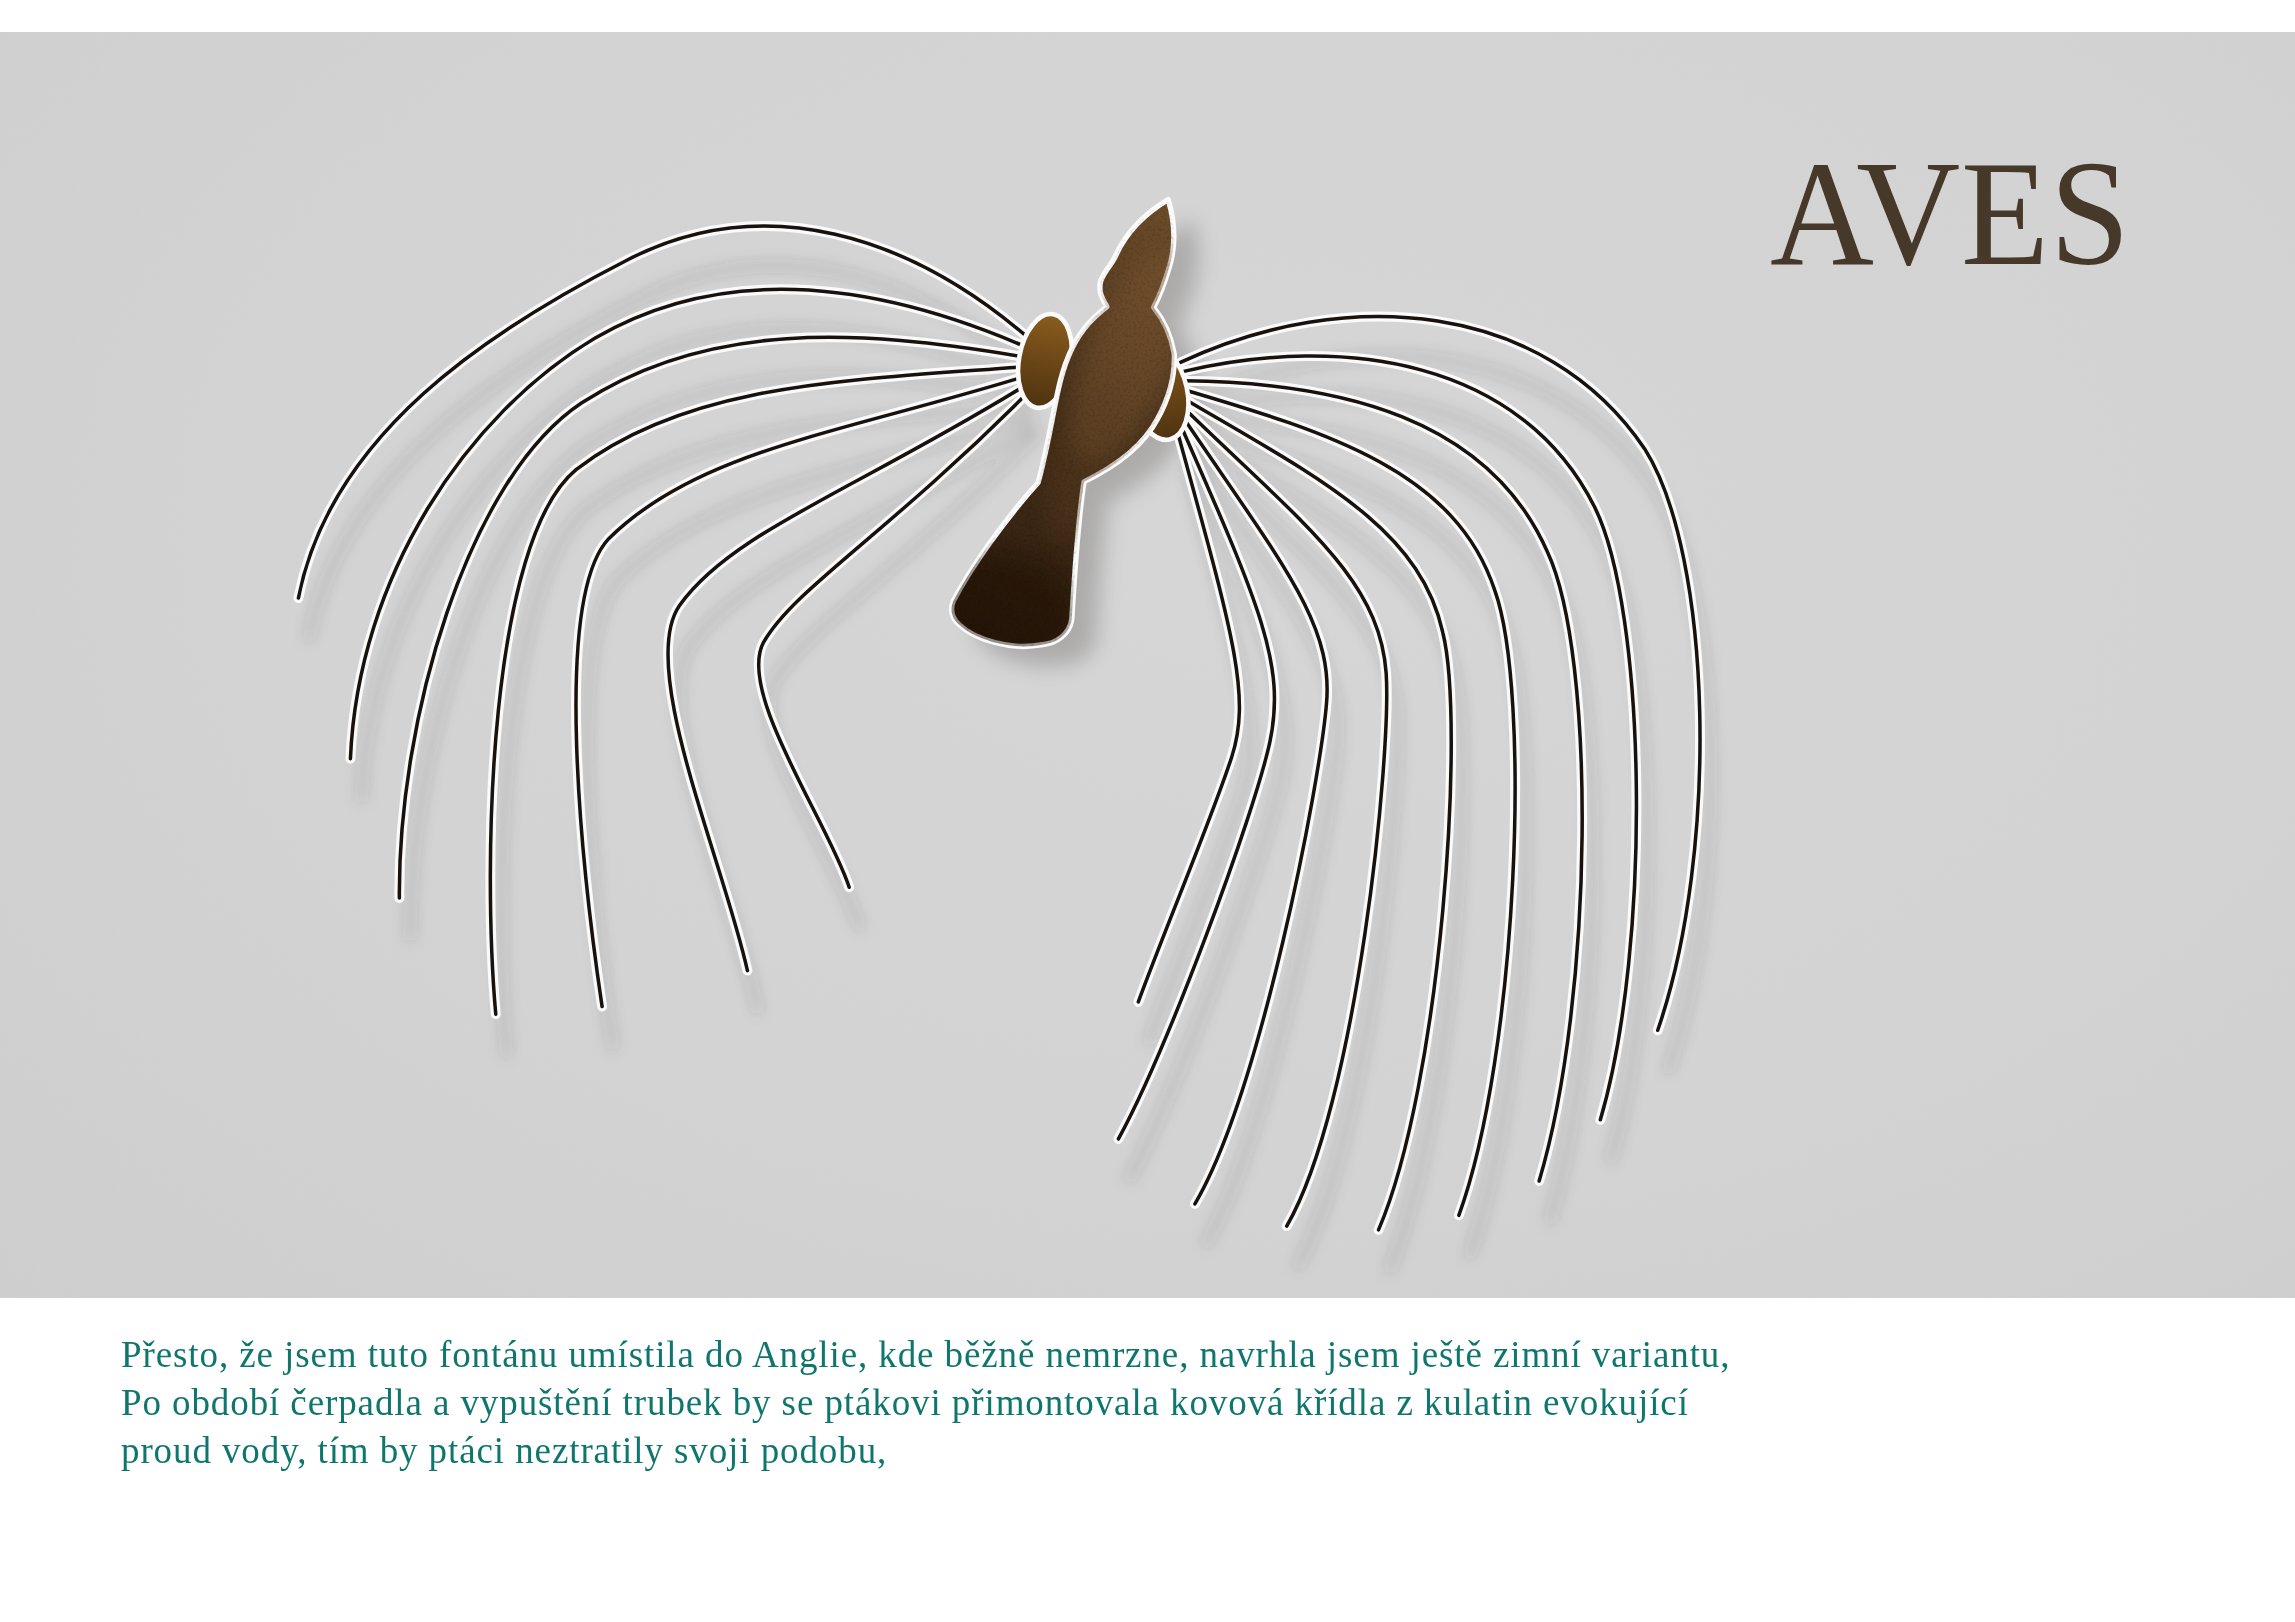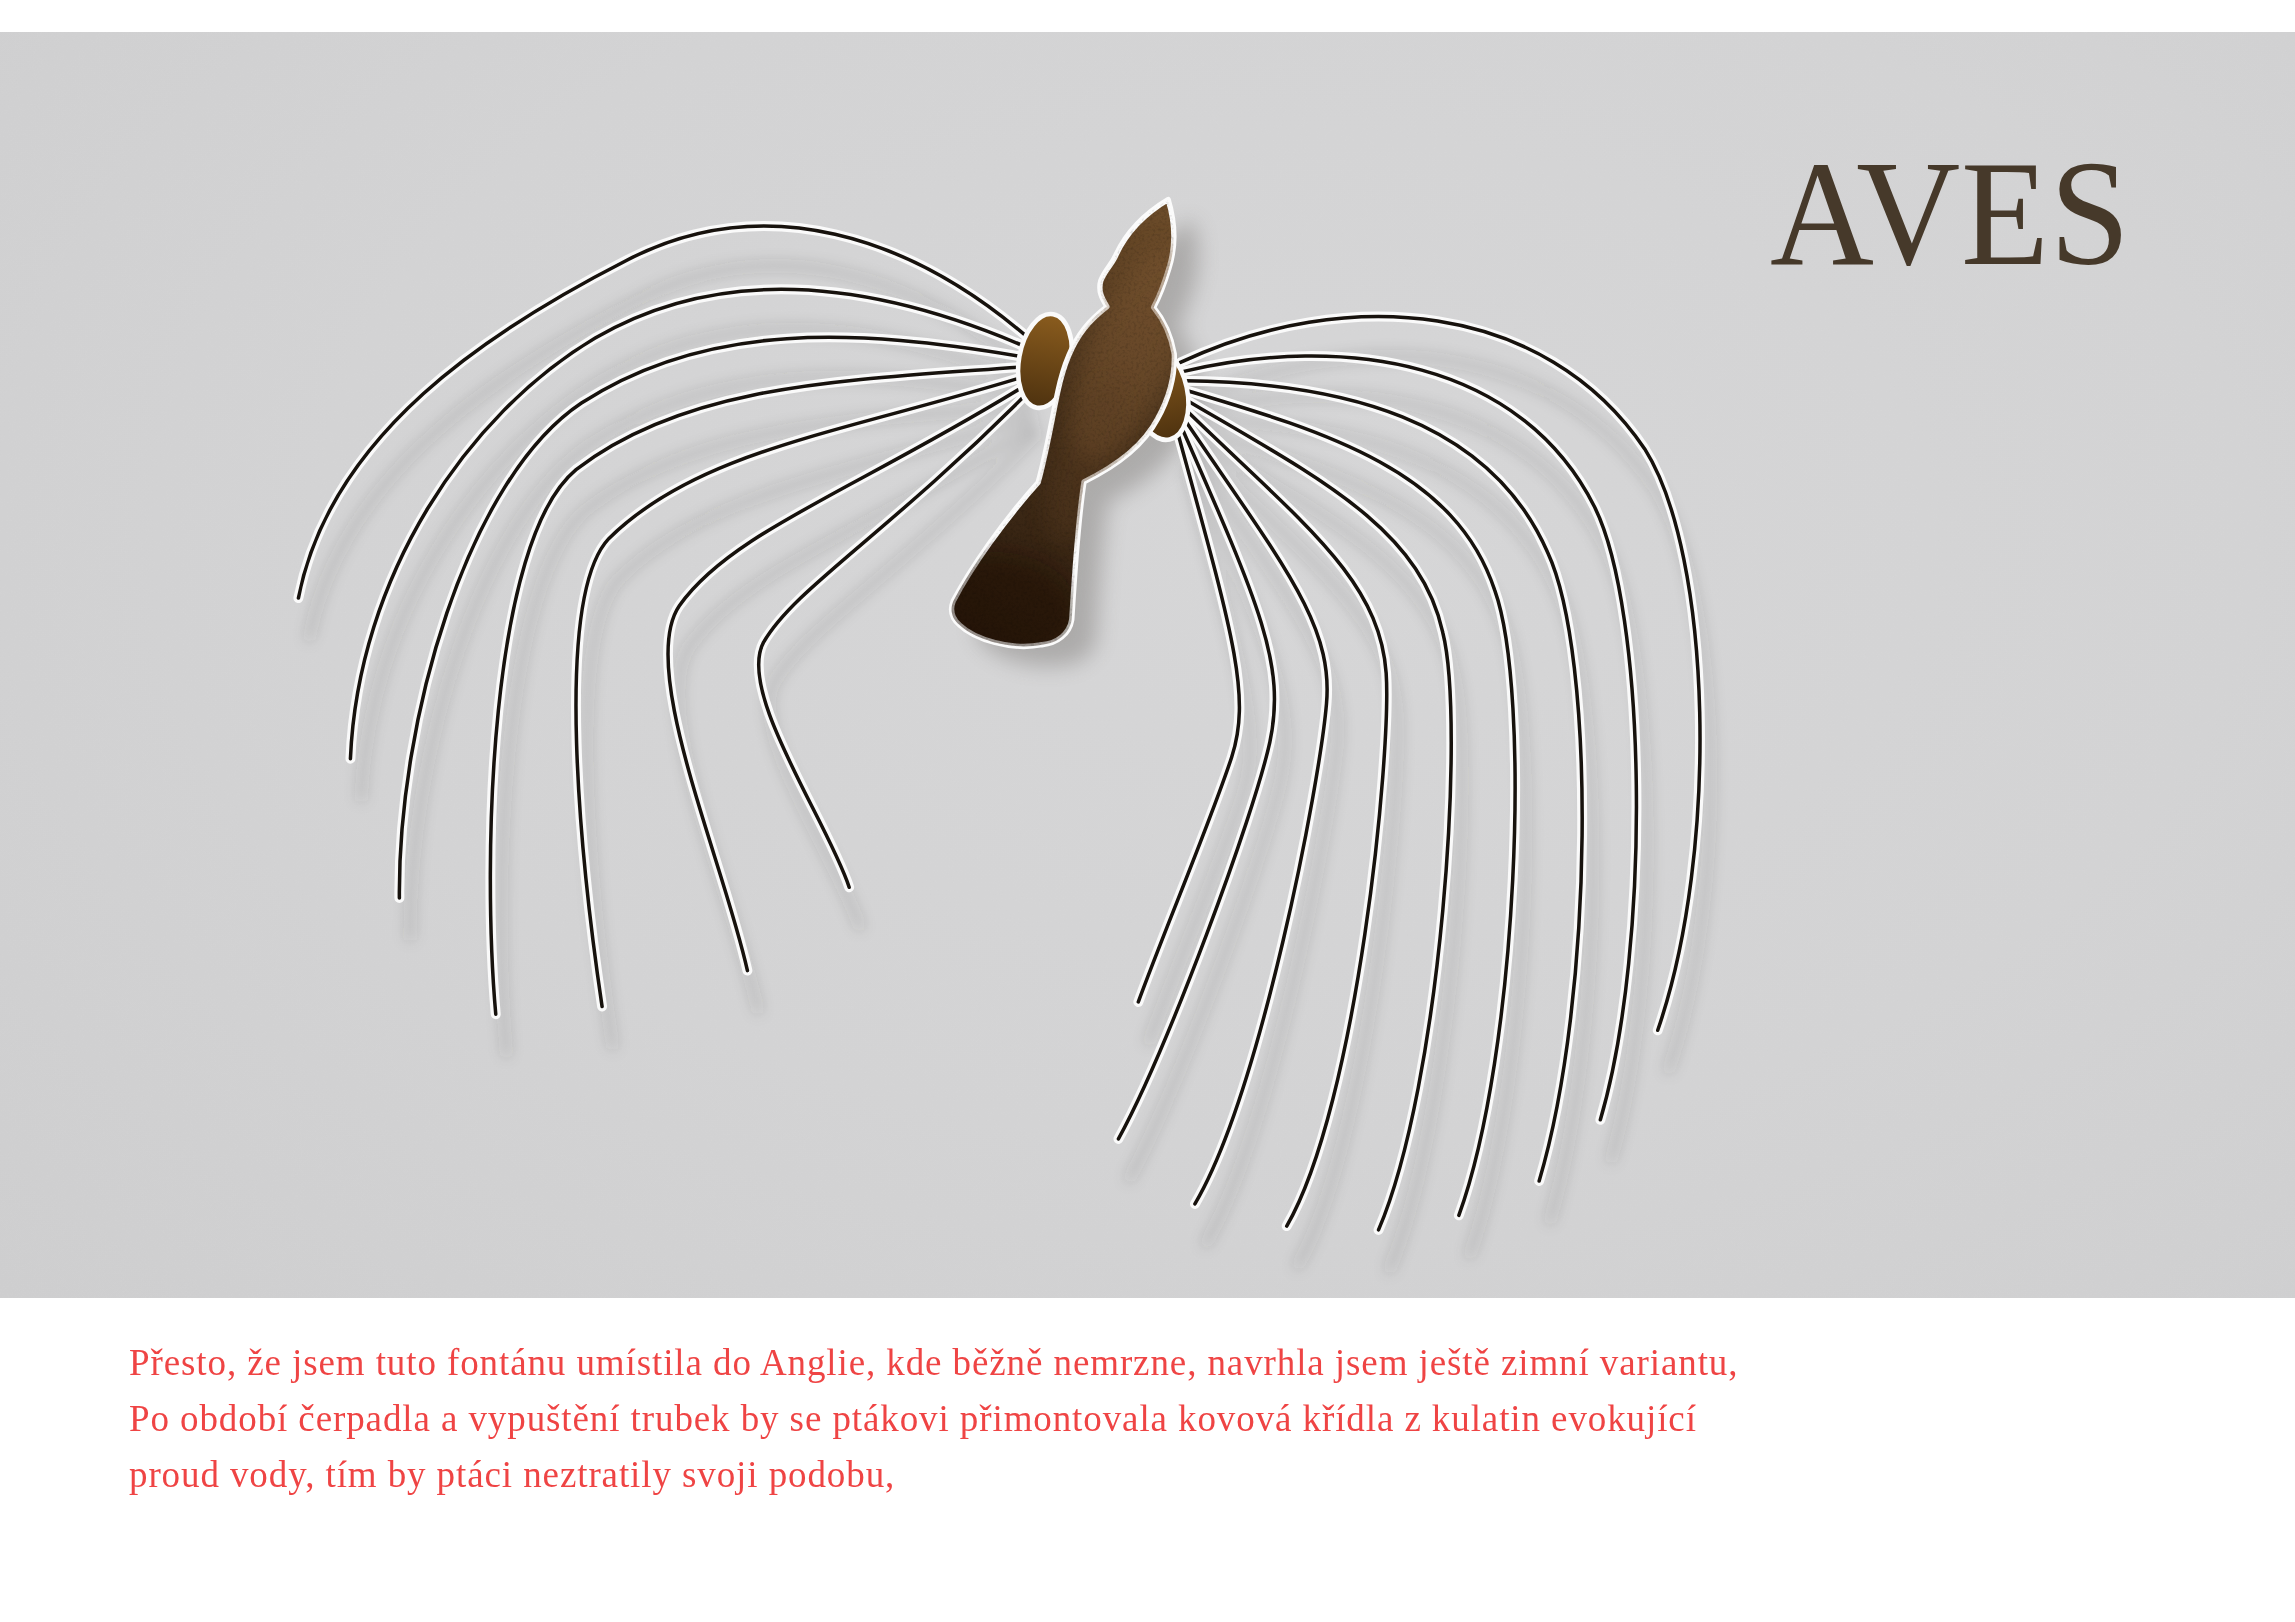--- a/index.html
+++ b/index.html
@@ -13,21 +13,21 @@
   .illustration{position:absolute;left:0;top:0;}
   .page-title{
     position:absolute;top:106px;right:164px;margin:0;
     font-size:150px;line-height:1;font-weight:400;
     color:#46392a;letter-spacing:0.8px;
     transform:scaleX(0.96);transform-origin:100% 0;
     font-family:"Liberation Serif", serif;
   }
   .text-block{position:absolute;left:121px;top:1331px;}
   .text-block p{
-    margin:8px;font-size:37px;line-height:48px;color:#ef4444;
+    margin:0;font-size:37px;line-height:48px;color:#0f766e;
     letter-spacing:0.9px;white-space:nowrap;
     font-family:"Liberation Serif", serif;
   }
 </style>
 </head>
 <body>
 
 <div class="stage">
 
   <div class="art-area">

